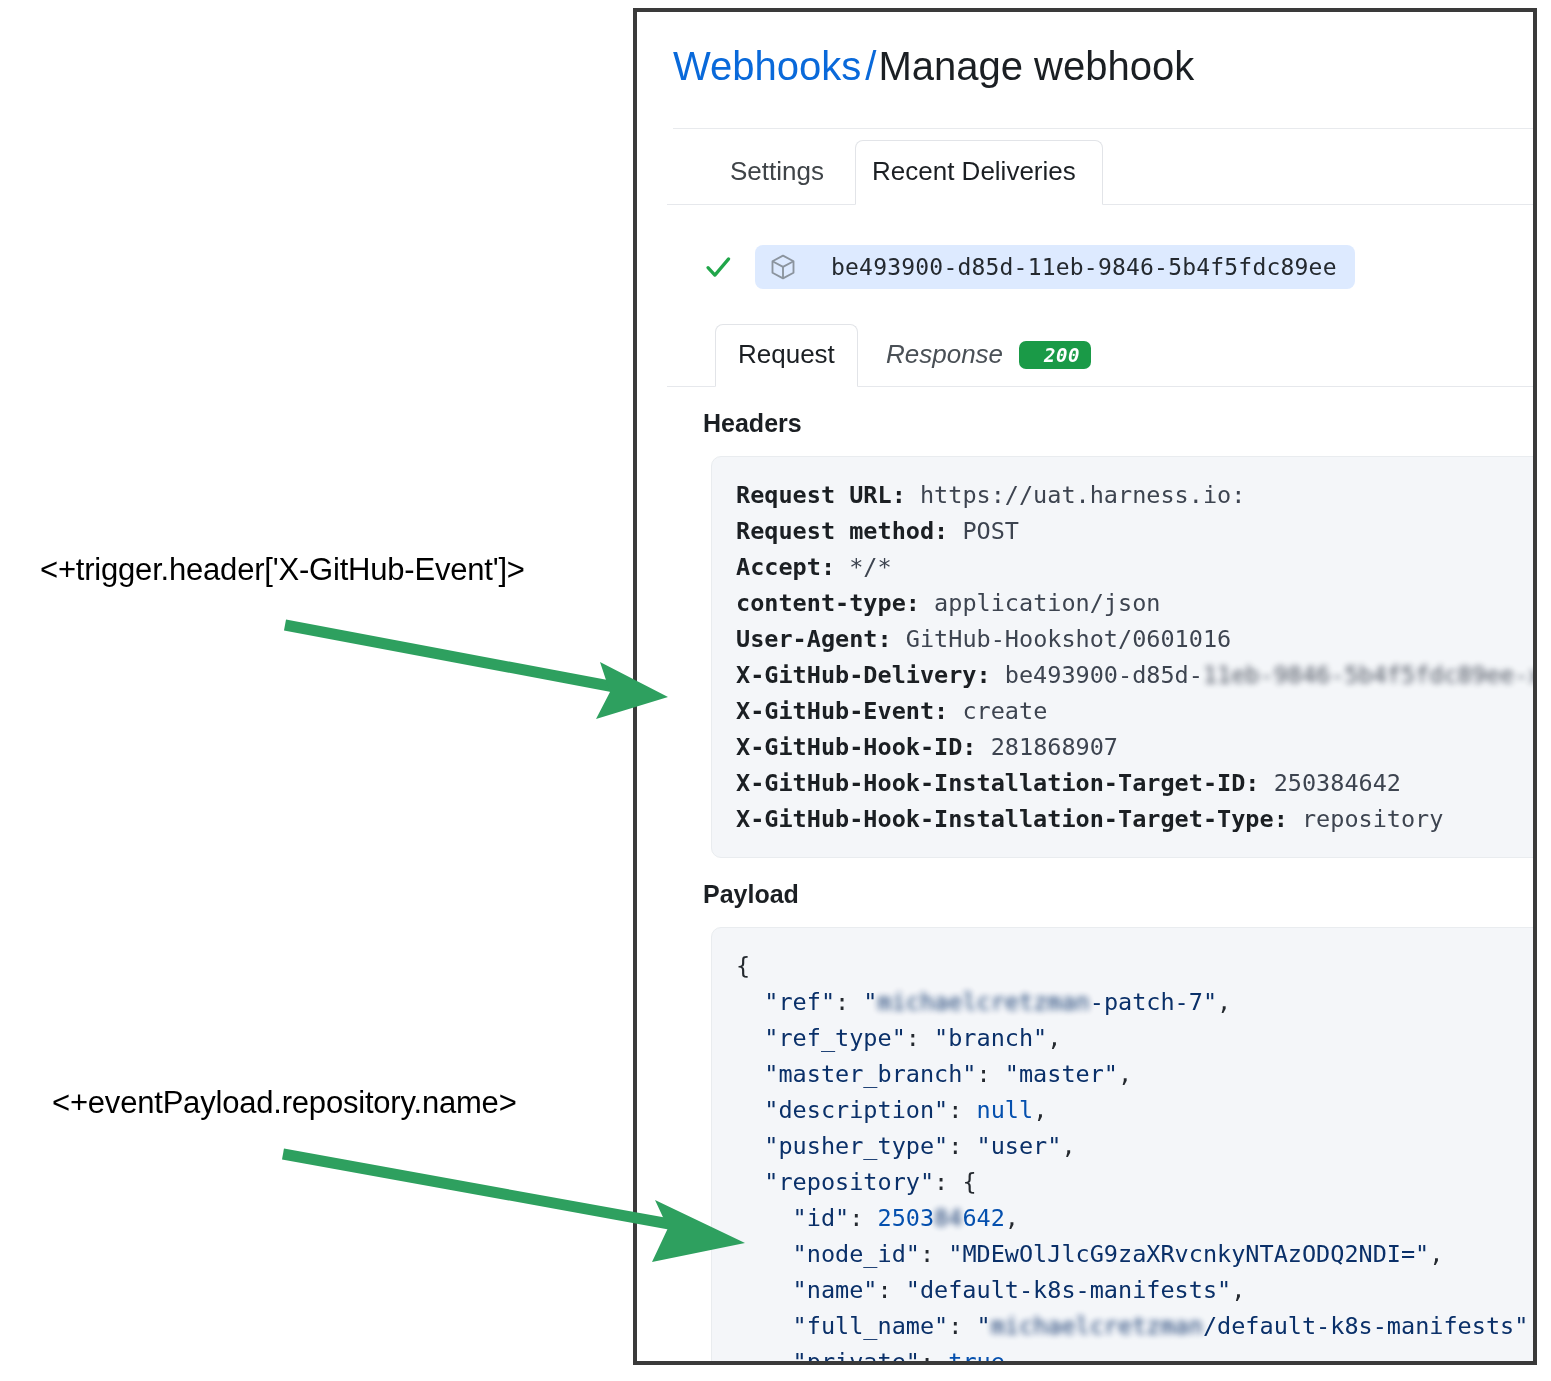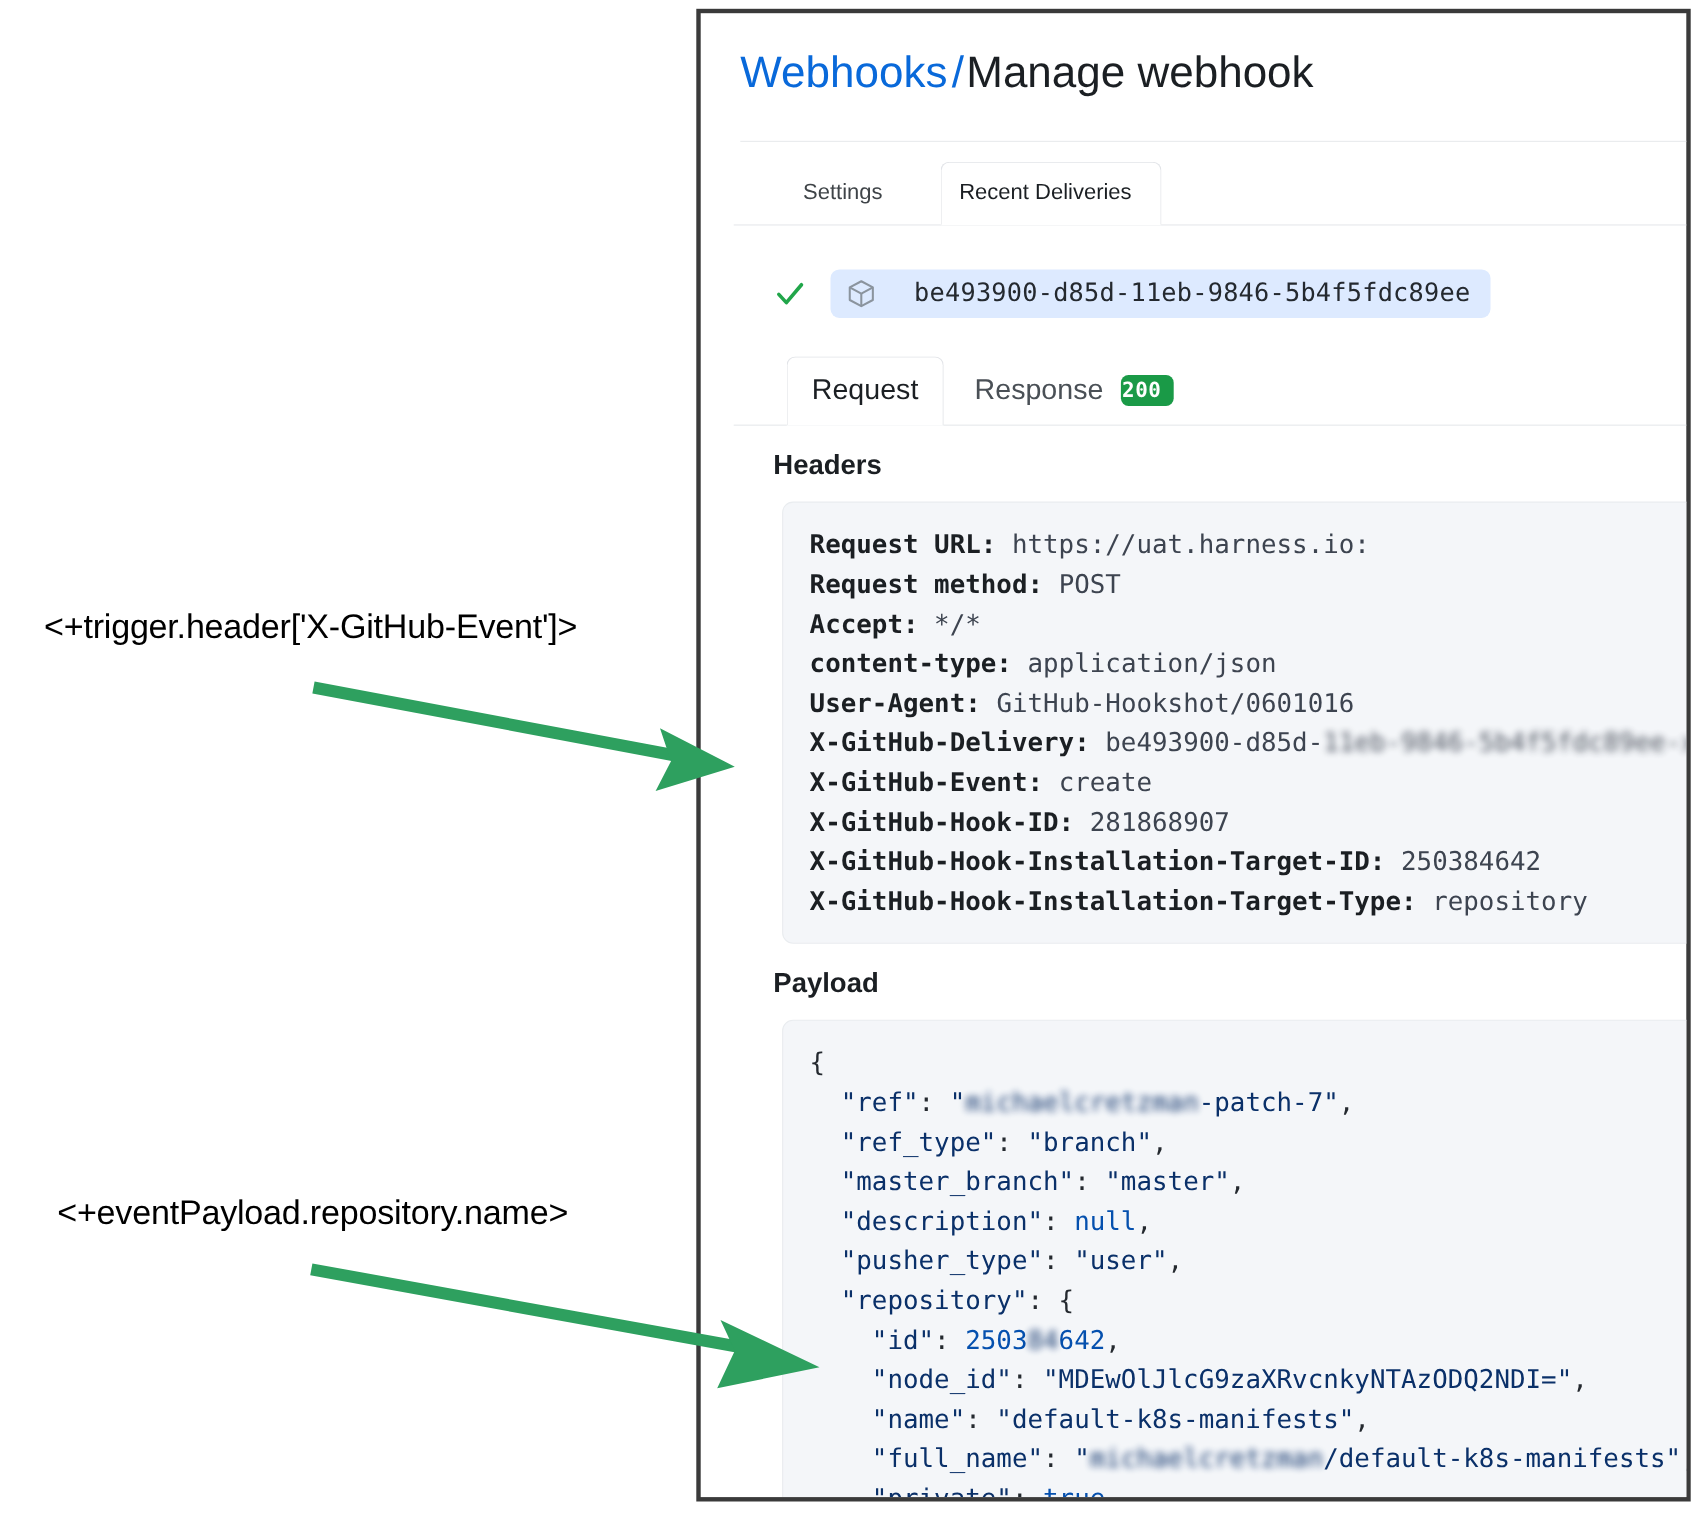--- a/index.html
+++ b/index.html
@@ -83,21 +83,21 @@
 
   
   .tabs-outer {
     position: relative;
     margin-top: 18px;
     height: 72px;
   }
   .tab {
     position: absolute;
     bottom: 0;
-    font-size: 20px;
+    font-size: 26px;
     color: #3f4448;
     padding: 16px 26px 17px 26px;
     box-sizing: border-box;
     white-space: nowrap;
     background: transparent;
     border: 1px solid transparent;
     border-radius: 8px 8px 0 0;
     line-height: 1.15;
   }
   .tab.selected {
@@ -179,30 +179,30 @@
     margin-left: 12px;
   }
   .itab.selected {
     background: #ffffff;
     border: 1px solid #e2e4e8;
     border-bottom-color: #ffffff;
     color: #1b1f23;
     z-index: 3;
   }
   #itab-request  { left: 30px; }
-  #itab-response { left: 178px; }
+  #itab-response { left: 178px; font-style: italic; }
   .status-badge {
     margin-left: 16px;
     background: #1a9a47;
     color: #ffffff;
     font-family: "DejaVu Sans Mono", monospace;
     font-size: 19px;
     font-weight: bold;
     border-radius: 7px;
-    padding: 5px 11px 4px 1px;
+    padding: 5px 11px 4px 25px;
     line-height: 1;
     letter-spacing: 0.5px;
   }
   .tabs-inner-rule {
     position: absolute;
     left: 36px;
     width: 1000px;
     height: 1px;
     background: #e6e8ec;
     z-index: 1;

